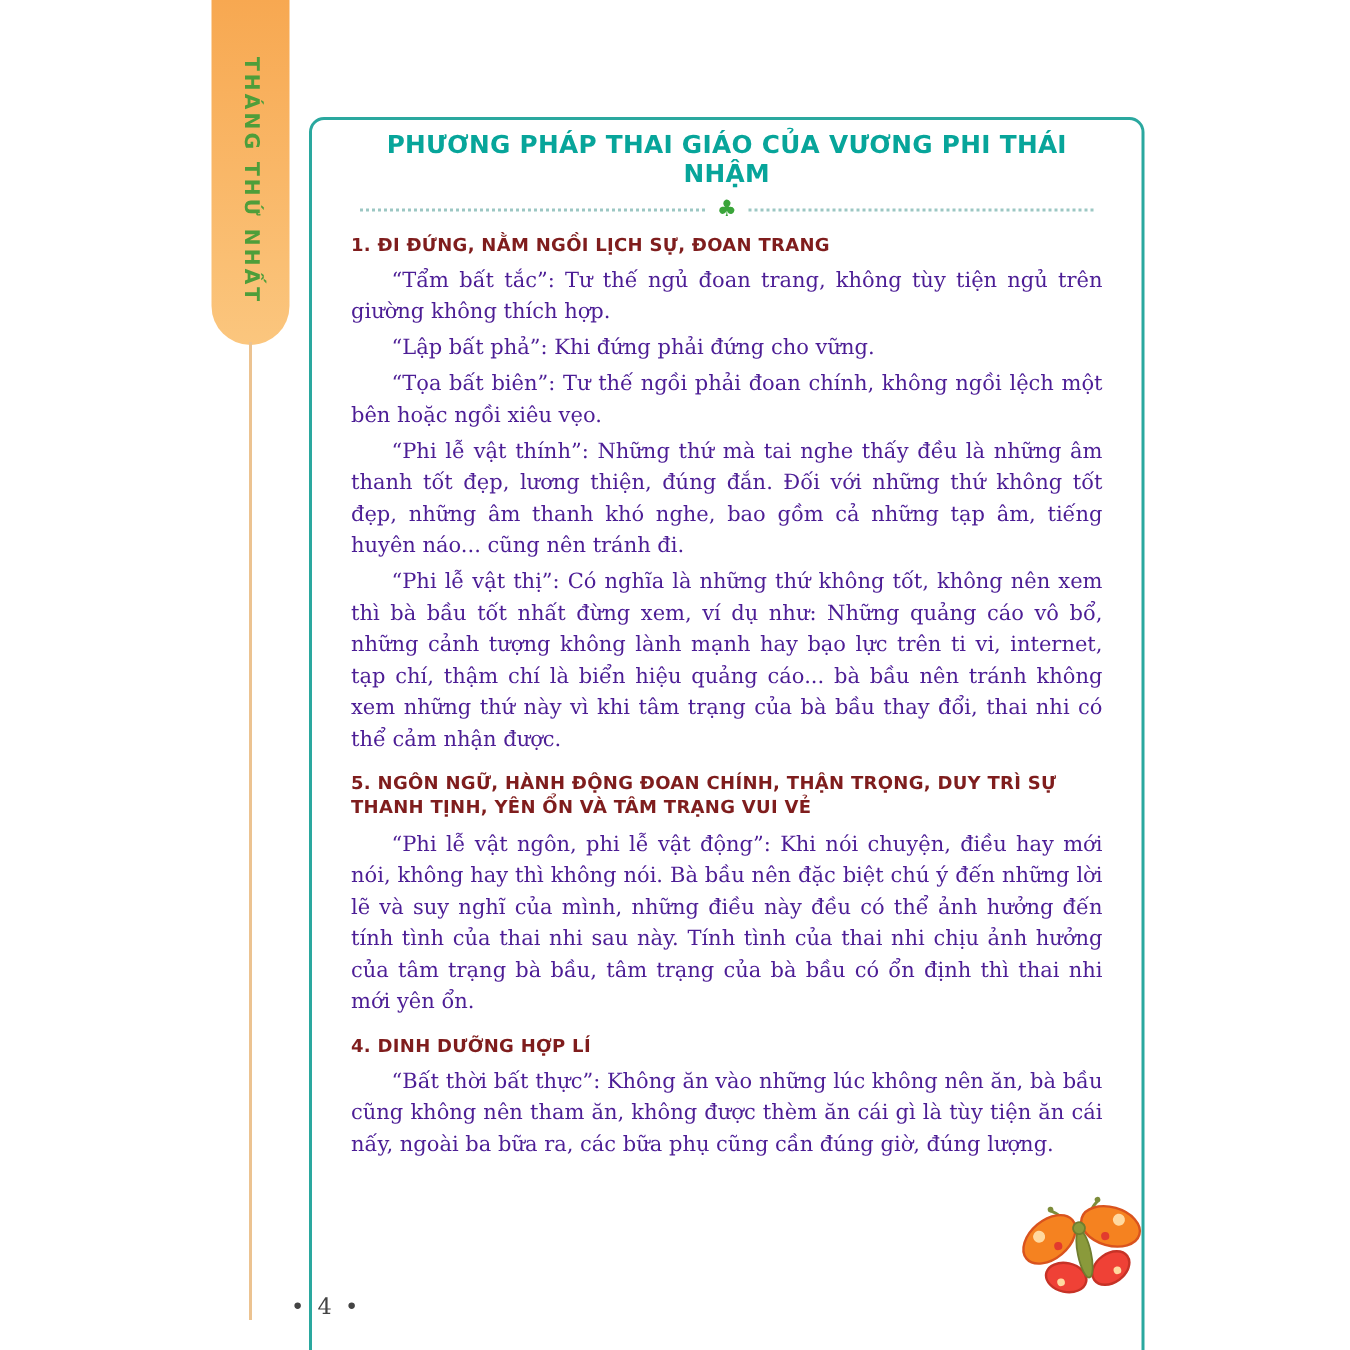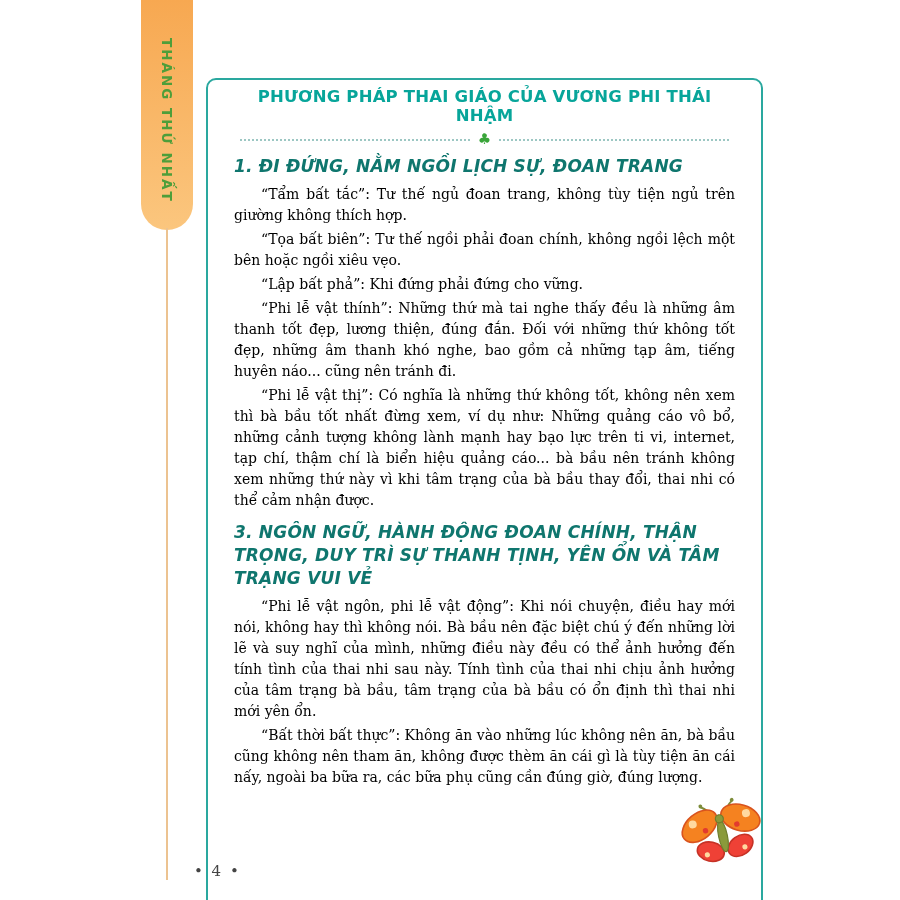--- a/index.html
+++ b/index.html
@@ -82,33 +82,32 @@
   .divider .ornament {
     color: #3aa53a;
     font-size: 15px;
     line-height: 1;
     font-family: "DejaVu Sans", sans-serif;
   }
 
   .section-heading {
     font-family: "DejaVu Sans", "Liberation Sans", sans-serif;
     font-weight: bold;
-    font-size: 17px;
+    font-size: 12px;
     letter-spacing: 0.2px;
-    color: #0f766e;
+    color: #7f1d1d;
     margin: 10px 0 6px 0;
     line-height: 1.35;
-    font-style: italic;
   }
   .section-heading.first { margin-top: 6px; }
 
   .body-par {
     font-size: 14px;
     line-height: 1.5;
-    color: #000000;
+    color: #4c1d95;
     text-align: justify;
     text-indent: 27px;
     margin-bottom: 3px;
   }
 
   
   .page-number {
     position: absolute;
     left: 194px;
     bottom: 20px;
@@ -140,29 +139,30 @@
     <div class="page-title">PHƯƠNG PHÁP THAI GIÁO CỦA VƯƠNG PHI THÁI NHẬM</div>
 
     <div class="divider">
       <span class="dots"></span>
       <span class="ornament">♣</span>
       <span class="dots"></span>
     </div>
 
     <div class="section-heading first">1. ĐI ĐỨNG, NẰM NGỒI LỊCH SỰ, ĐOAN TRANG</div>
     <p class="body-par">“Tẩm bất tắc”: Tư thế ngủ đoan trang, không tùy tiện ngủ trên giường không thích hợp.</p>
+    <p class="body-par">“Lập bất phả”: Khi đứng phải đứng cho vững.</p>
     <p class="body-par">“Tọa bất biên”: Tư thế ngồi phải đoan chính, không ngồi lệch một bên hoặc ngồi xiêu vẹo.</p>
-    <p class="body-par">“Lập bất phả”: Khi đứng phải đứng cho vững.</p>
 
     <p class="body-par">“Phi lễ vật thính”: Những thứ mà tai nghe thấy đều là những âm thanh tốt đẹp, lương thiện, đúng đắn. Đối với những thứ không tốt đẹp, những âm thanh khó nghe, bao gồm cả những tạp âm, tiếng huyên náo... cũng nên tránh đi.</p>
     <p class="body-par">“Phi lễ vật thị”: Có nghĩa là những thứ không tốt, không nên xem thì bà bầu tốt nhất đừng xem, ví dụ như: Những quảng cáo vô bổ, những cảnh tượng không lành mạnh hay bạo lực trên ti vi, internet, tạp chí, thậm chí là biển hiệu quảng cáo... bà bầu nên tránh không xem những thứ này vì khi tâm trạng của bà bầu thay đổi, thai nhi có thể cảm nhận được.</p>
 
-    <div class="section-heading">3. NGÔN NGỮ, HÀNH ĐỘNG ĐOAN CHÍNH, THẬN TRỌNG, DUY TRÌ SỰ THANH TỊNH, YÊN ỔN VÀ TÂM TRẠNG VUI VẺ</div>
+    <div class="section-heading">5. NGÔN NGỮ, HÀNH ĐỘNG ĐOAN CHÍNH, THẬN TRỌNG, DUY TRÌ SỰ THANH TỊNH, YÊN ỔN VÀ TÂM TRẠNG VUI VẺ</div>
     <p class="body-par">“Phi lễ vật ngôn, phi lễ vật động”: Khi nói chuyện, điều hay mới nói, không hay thì không nói. Bà bầu nên đặc biệt chú ý đến những lời lẽ và suy nghĩ của mình, những điều này đều có thể ảnh hưởng đến tính tình của thai nhi sau này. Tính tình của thai nhi chịu ảnh hưởng của tâm trạng bà bầu, tâm trạng của bà bầu có ổn định thì thai nhi mới yên ổn.</p>
 
+    <div class="section-heading">4. DINH DƯỠNG HỢP LÍ</div>
     <p class="body-par">“Bất thời bất thực”: Không ăn vào những lúc không nên ăn, bà bầu cũng không nên tham ăn, không được thèm ăn cái gì là tùy tiện ăn cái nấy, ngoài ba bữa ra, các bữa phụ cũng cần đúng giờ, đúng lượng.</p>
 
   </div>
 
   <div class="page-number">• 4 •</div>
 
   <svg class="butterfly" viewBox="0 0 120 120" xmlns="http://www.w3.org/2000/svg">
     <g transform="rotate(-12 60 60)">
 
       <path d="M56 38 Q48 24 40 19" stroke="#7d8c3a" stroke-width="2.4" fill="none" stroke-linecap="round"></path>

